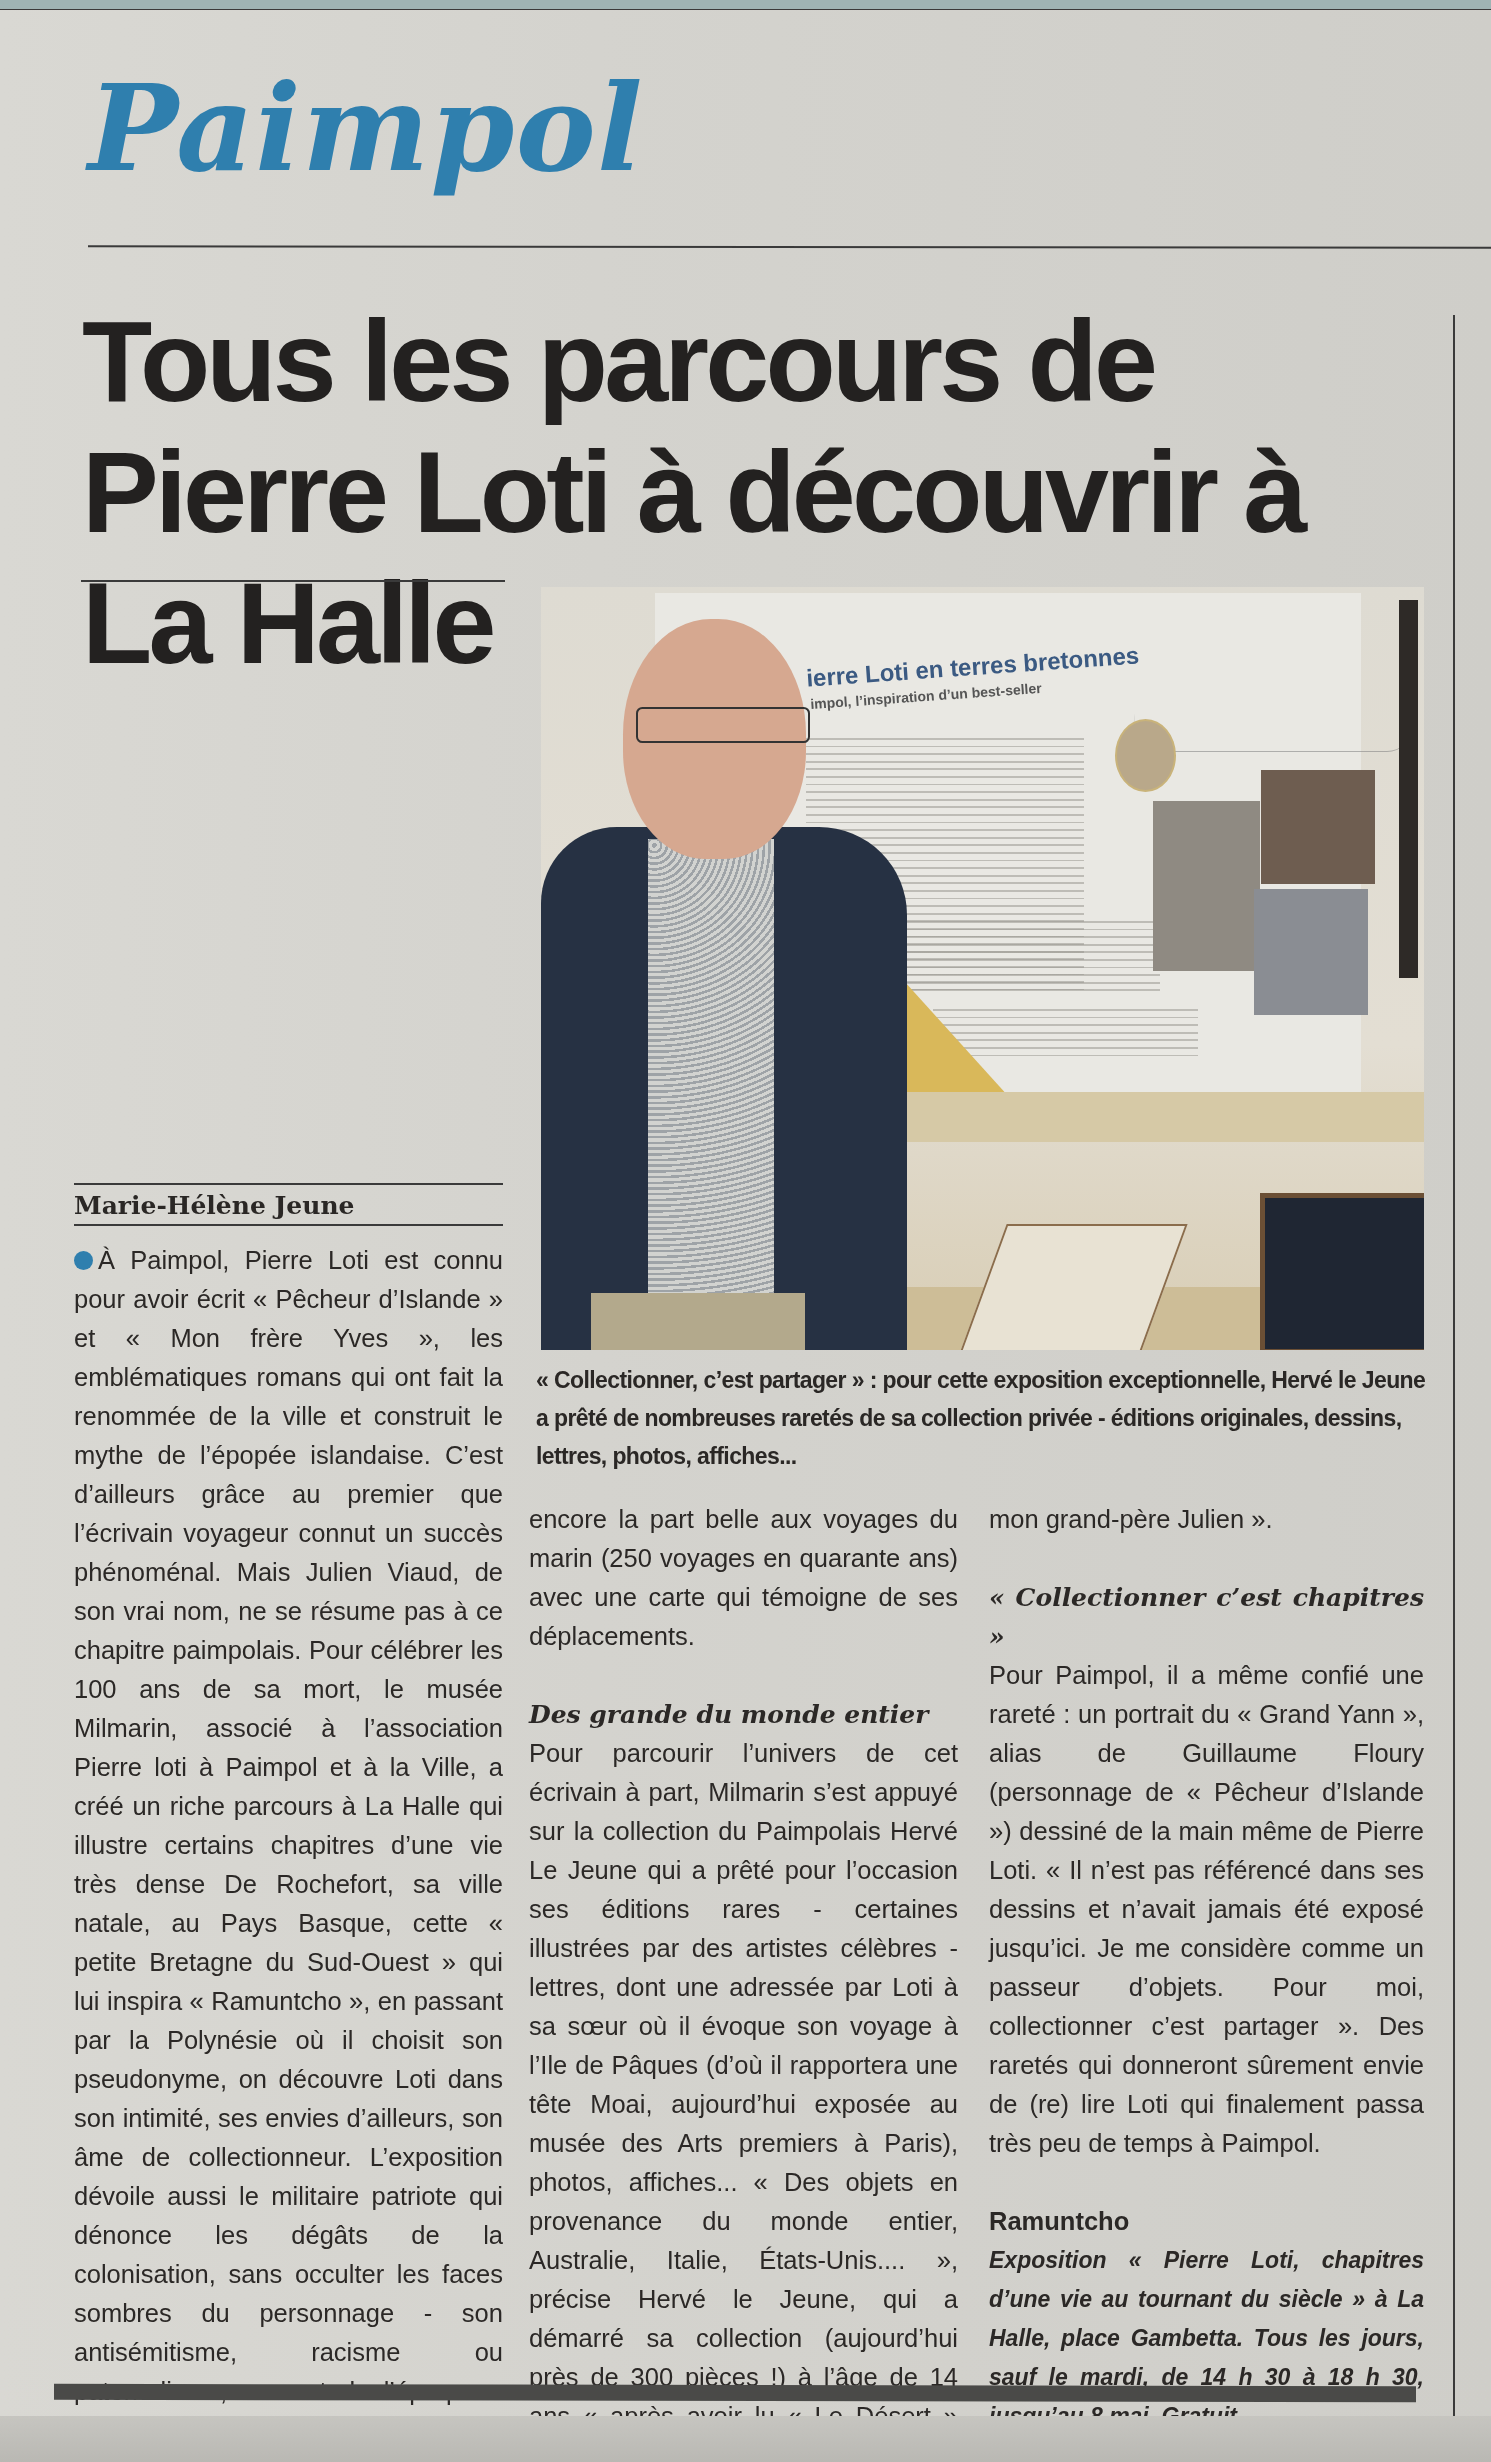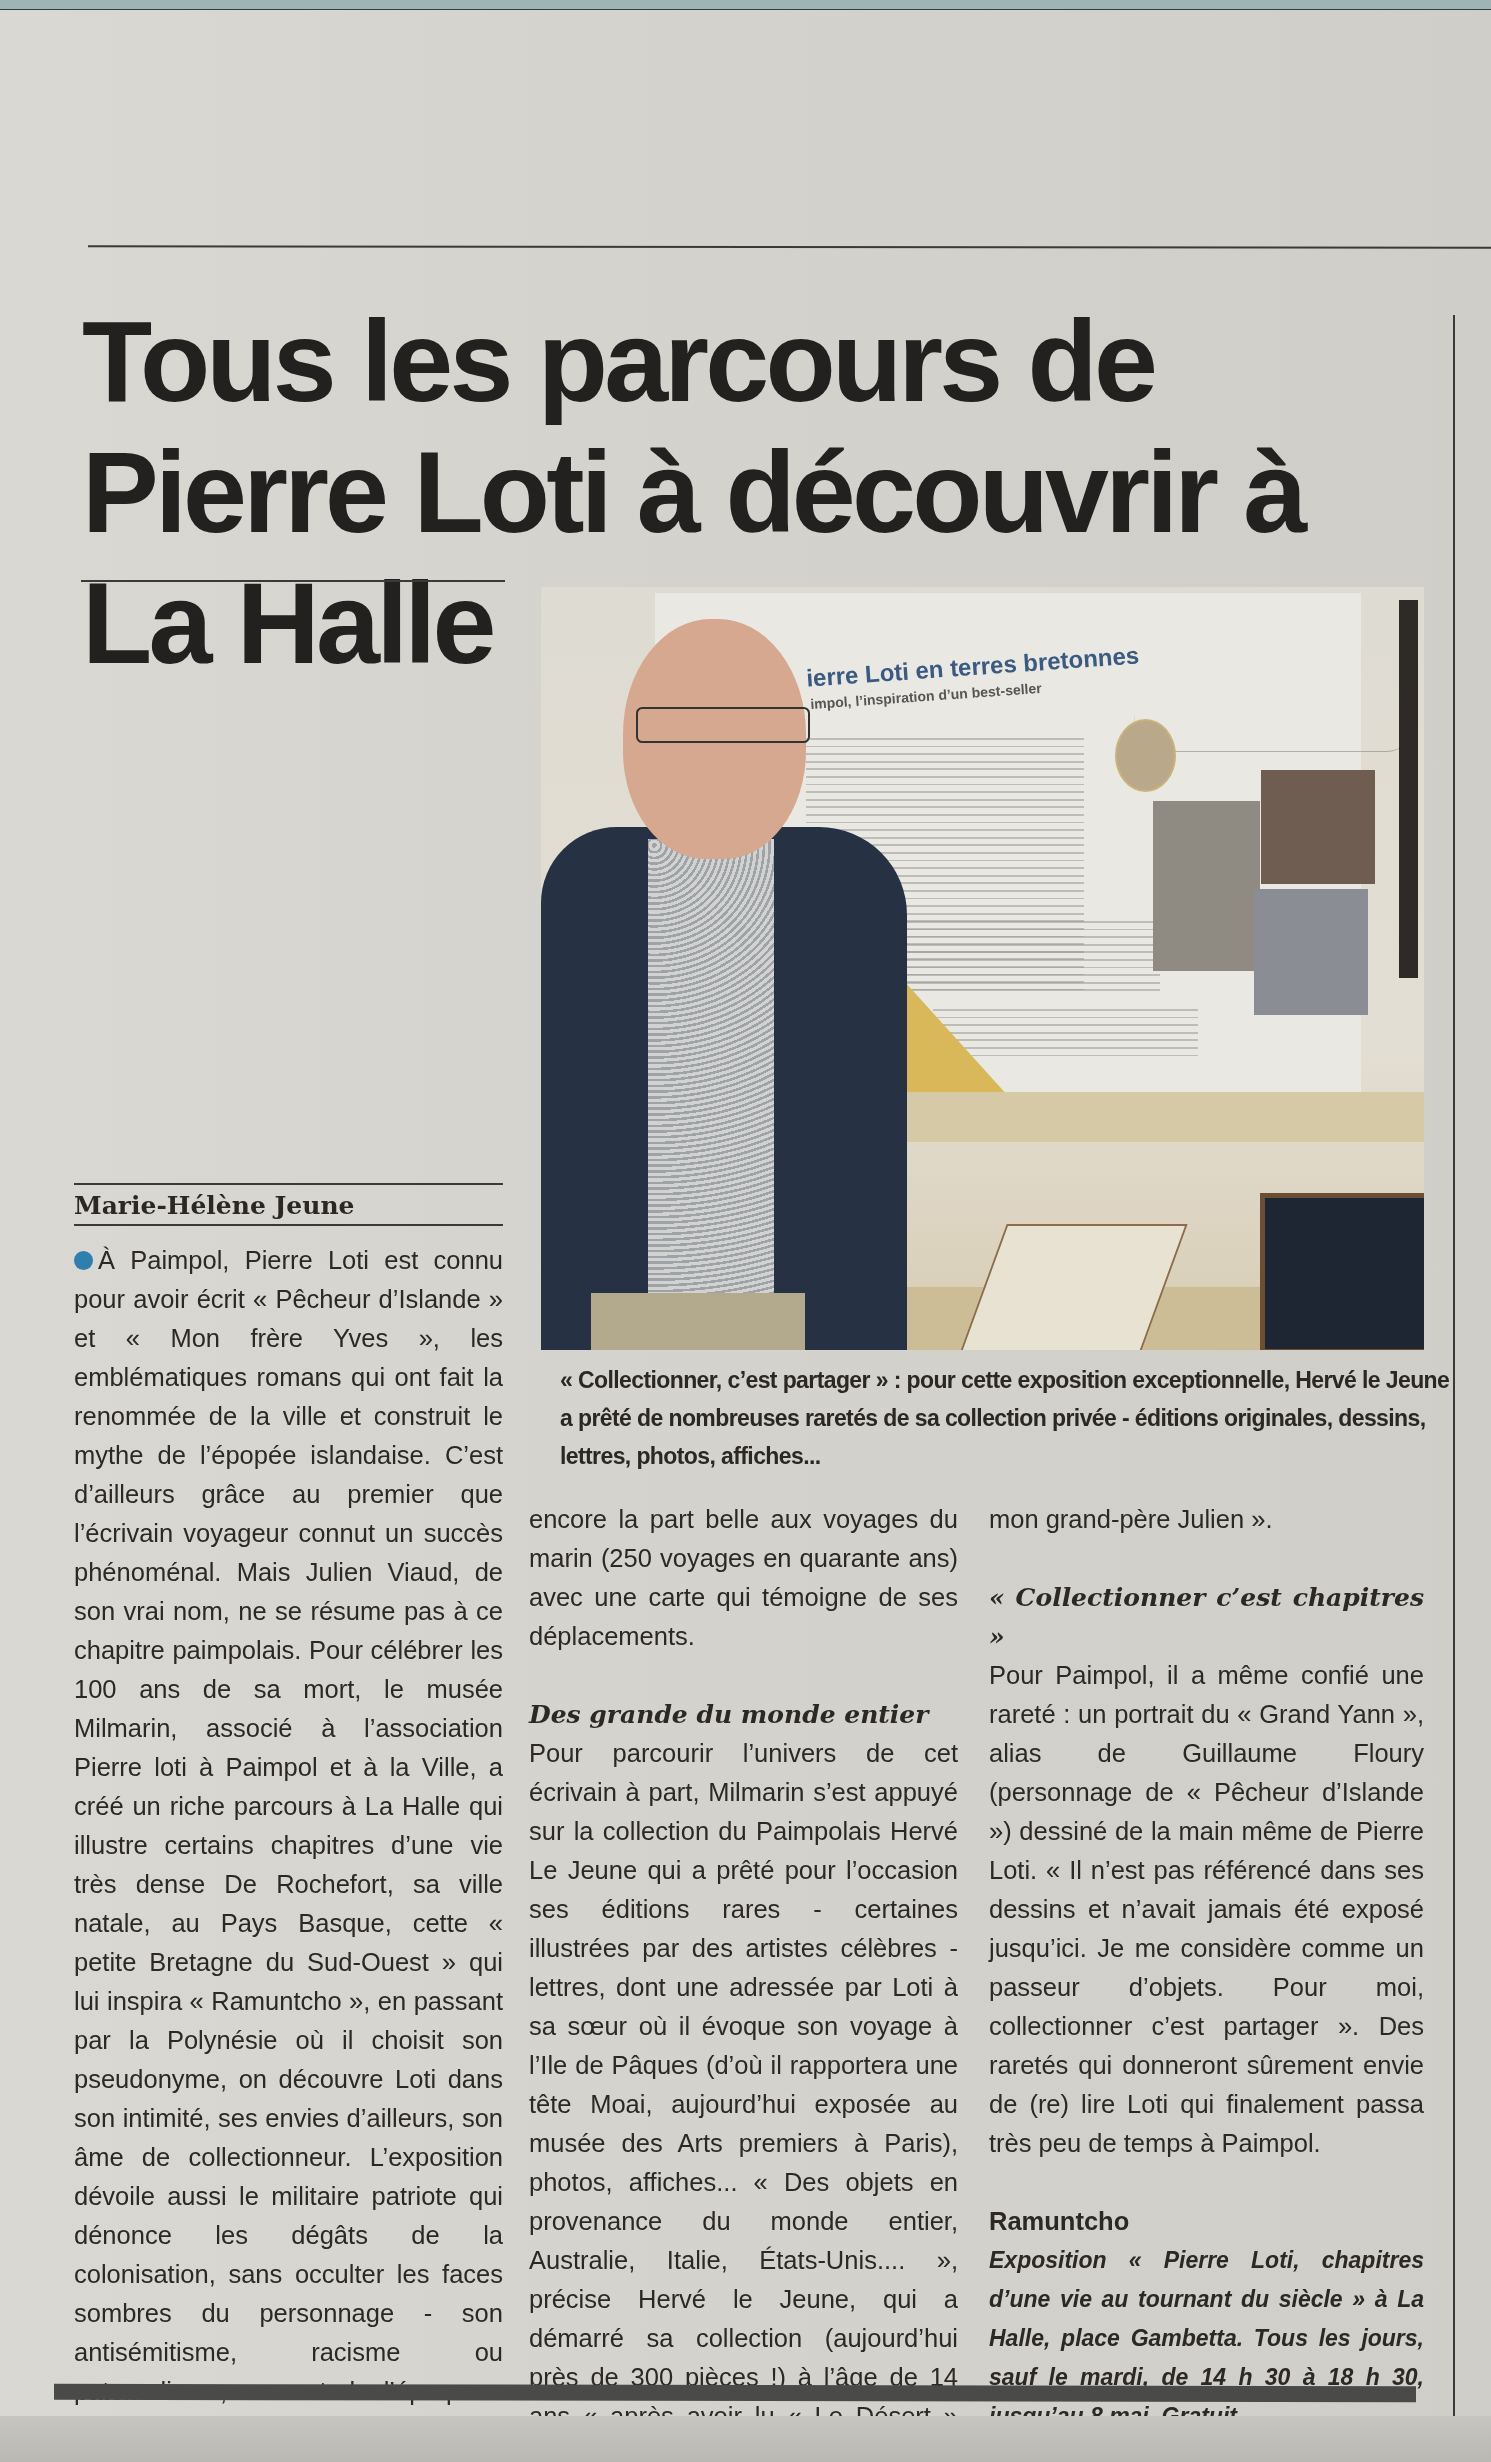--- a/index.html
+++ b/index.html
@@ -92,21 +92,21 @@
     }
     .person-shirt { position: absolute; left: 107px; top: 252px; width: 126px; height: 511px; background: repeating-radial-gradient(circle at 6.3px 6.3px, #9ea3a7 0 2.5px, #d2d3d0 2.5px 5.7px); }
     .person-pants { position: absolute; left: 50px; top: 706px; width: 214px; height: 63px; background: #b3a98c; }
     .person-head {
       position: absolute; left: 82px; top: 32px; width: 183px; height: 240px;
       background: #d6a890; border-radius: 48% 48% 45% 45%;
     }
     .glasses { position: absolute; left: 95px; top: 120px; width: 170px; height: 32px; border: 2.5px solid #333; border-radius: 6.3px; }
 
     .caption {
-      position: absolute; left: 560px; top: 1361px; width: 896px;
+      position: absolute; left: 536px; top: 1361px; width: 896px;
       font-family: "Liberation Sans", sans-serif; font-weight: bold; font-size: 23px; line-height: 38px;
       color: #2a2725; letter-spacing: -0.6px;
     }
 
     .body-col {
       position: absolute; font-family: "Liberation Sans", sans-serif; font-size: 25.5px; line-height: 39px;
       color: #2b2826; text-align: justify; hyphens: auto;
     }
     .col1 { left: 74px; top: 1241px; width: 429px; }
     .col2 { left: 529px; top: 1500px; width: 429px; }
@@ -125,20 +125,21 @@
 
     .bottom-bar { position: absolute; left: 54px; top: 2385px; width: 1362px; height: 16.4px; background: #4a4a48; transform: rotate(0.1deg); }
     .bottom-shadow { position: absolute; left: 0; top: 2416px; width: 1491px; height: 47px; background: linear-gradient(180deg, #c6c5c0, #b9b8b3); }
   </style>
 </head>
 <body>
 
 <div class="paper">
   <div class="top-edge"></div>
 
+  <div class="section-title">Paimpol</div>
   <div class="rule-top"></div>
   <div class="vrule-right"></div>
 
   <h1 class="headline" style="margin:0;">Tous les parcours de Pierre Loti à découvrir à La Halle</h1>
 
   <div class="rule-chapo"></div>
 
   <div class="rule-byline1"></div>
   <div class="byline">Marie-Hélène Jeune</div>
   <div class="rule-byline2"></div>

